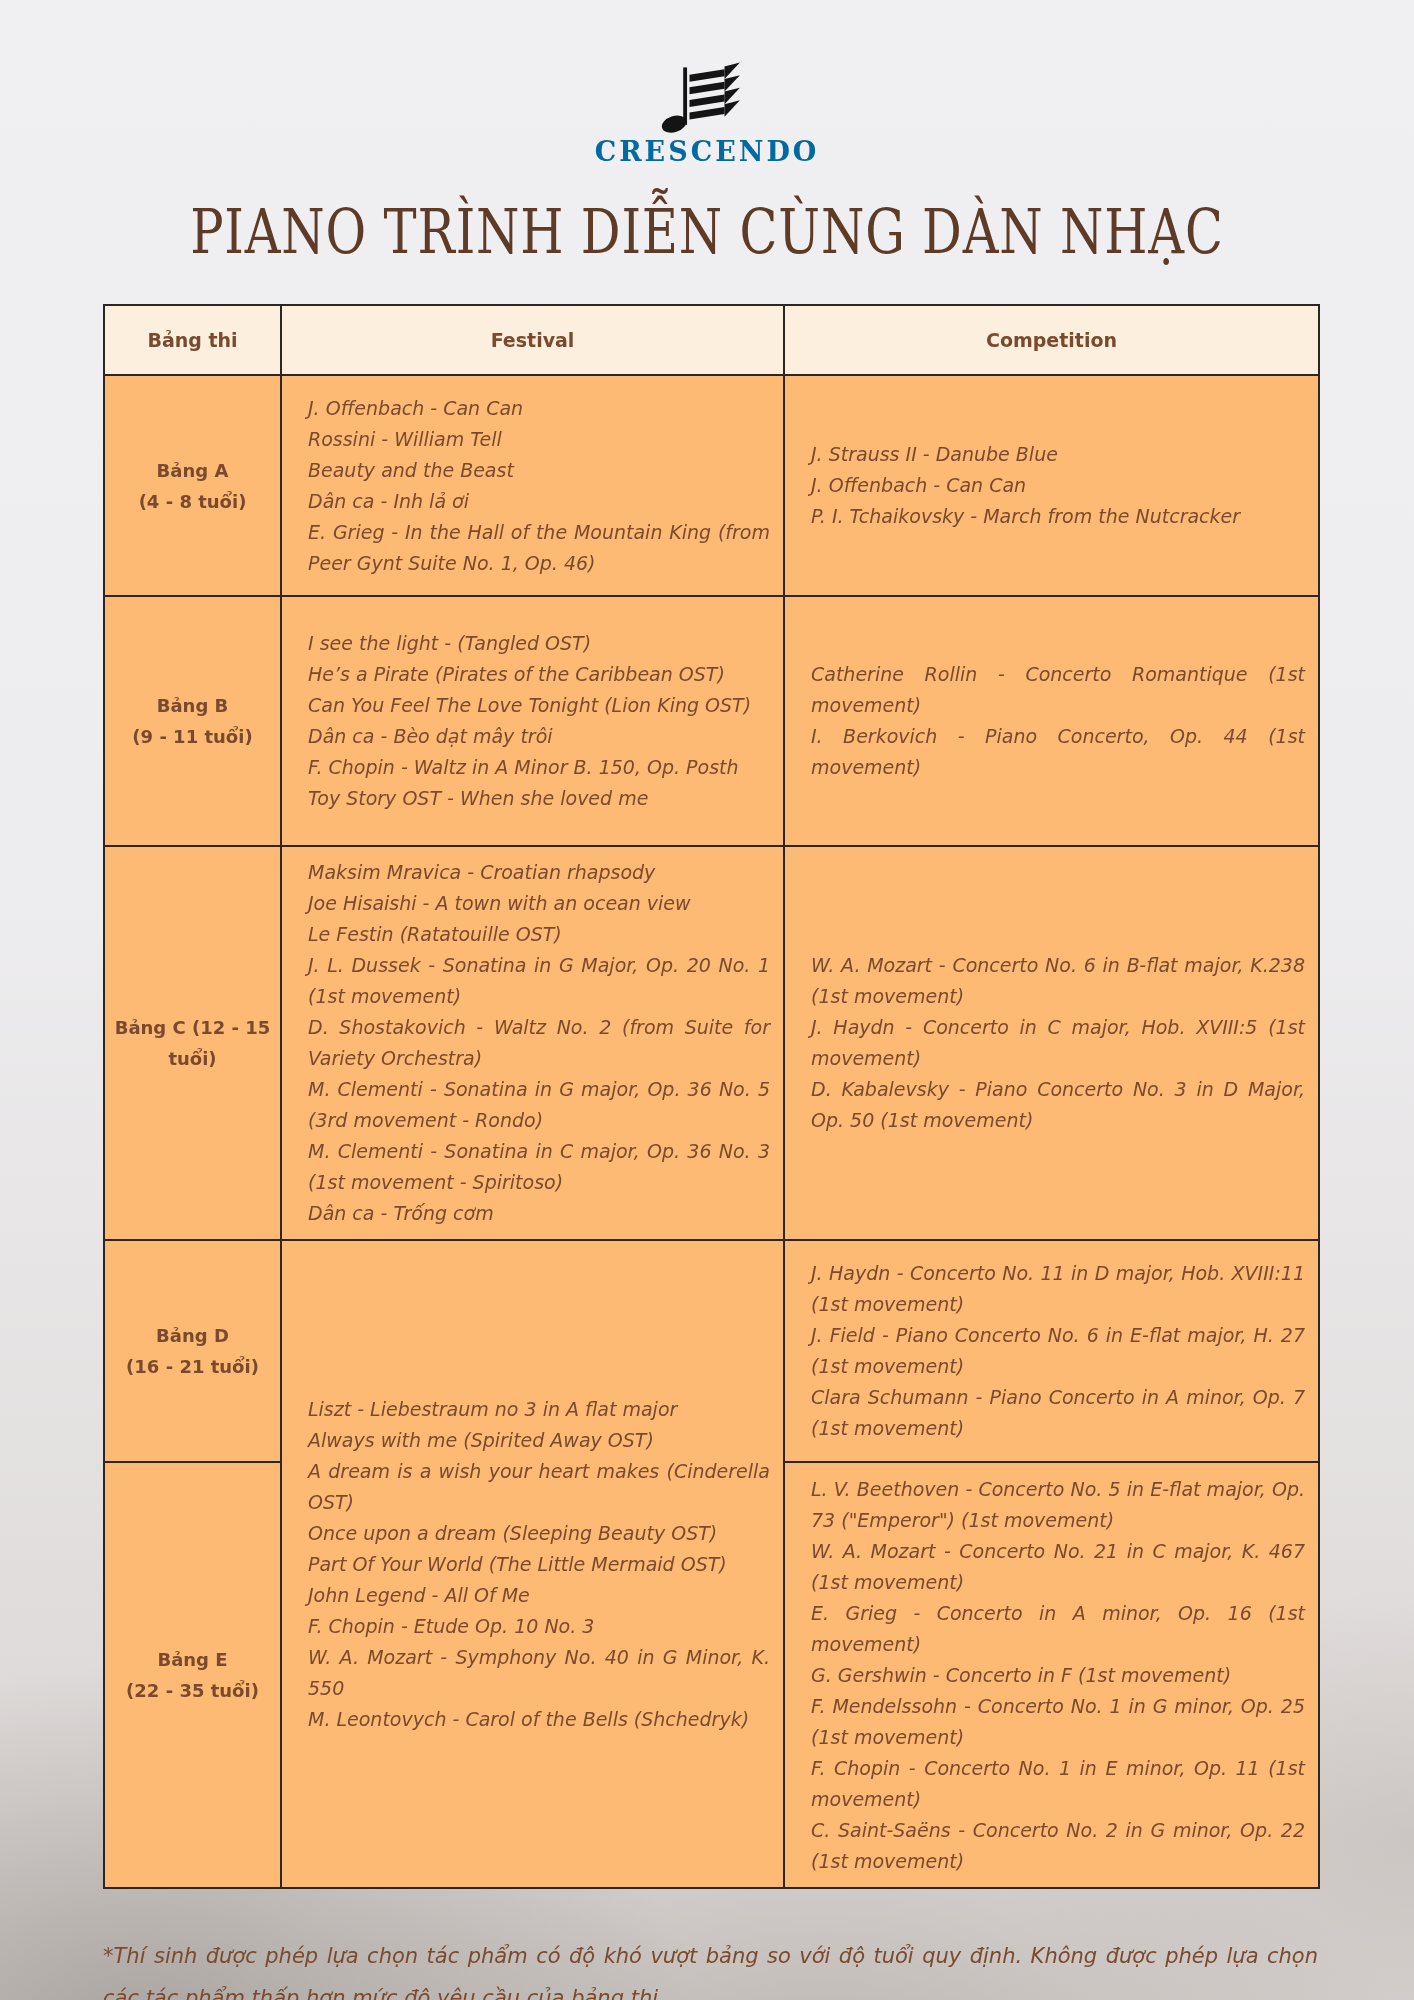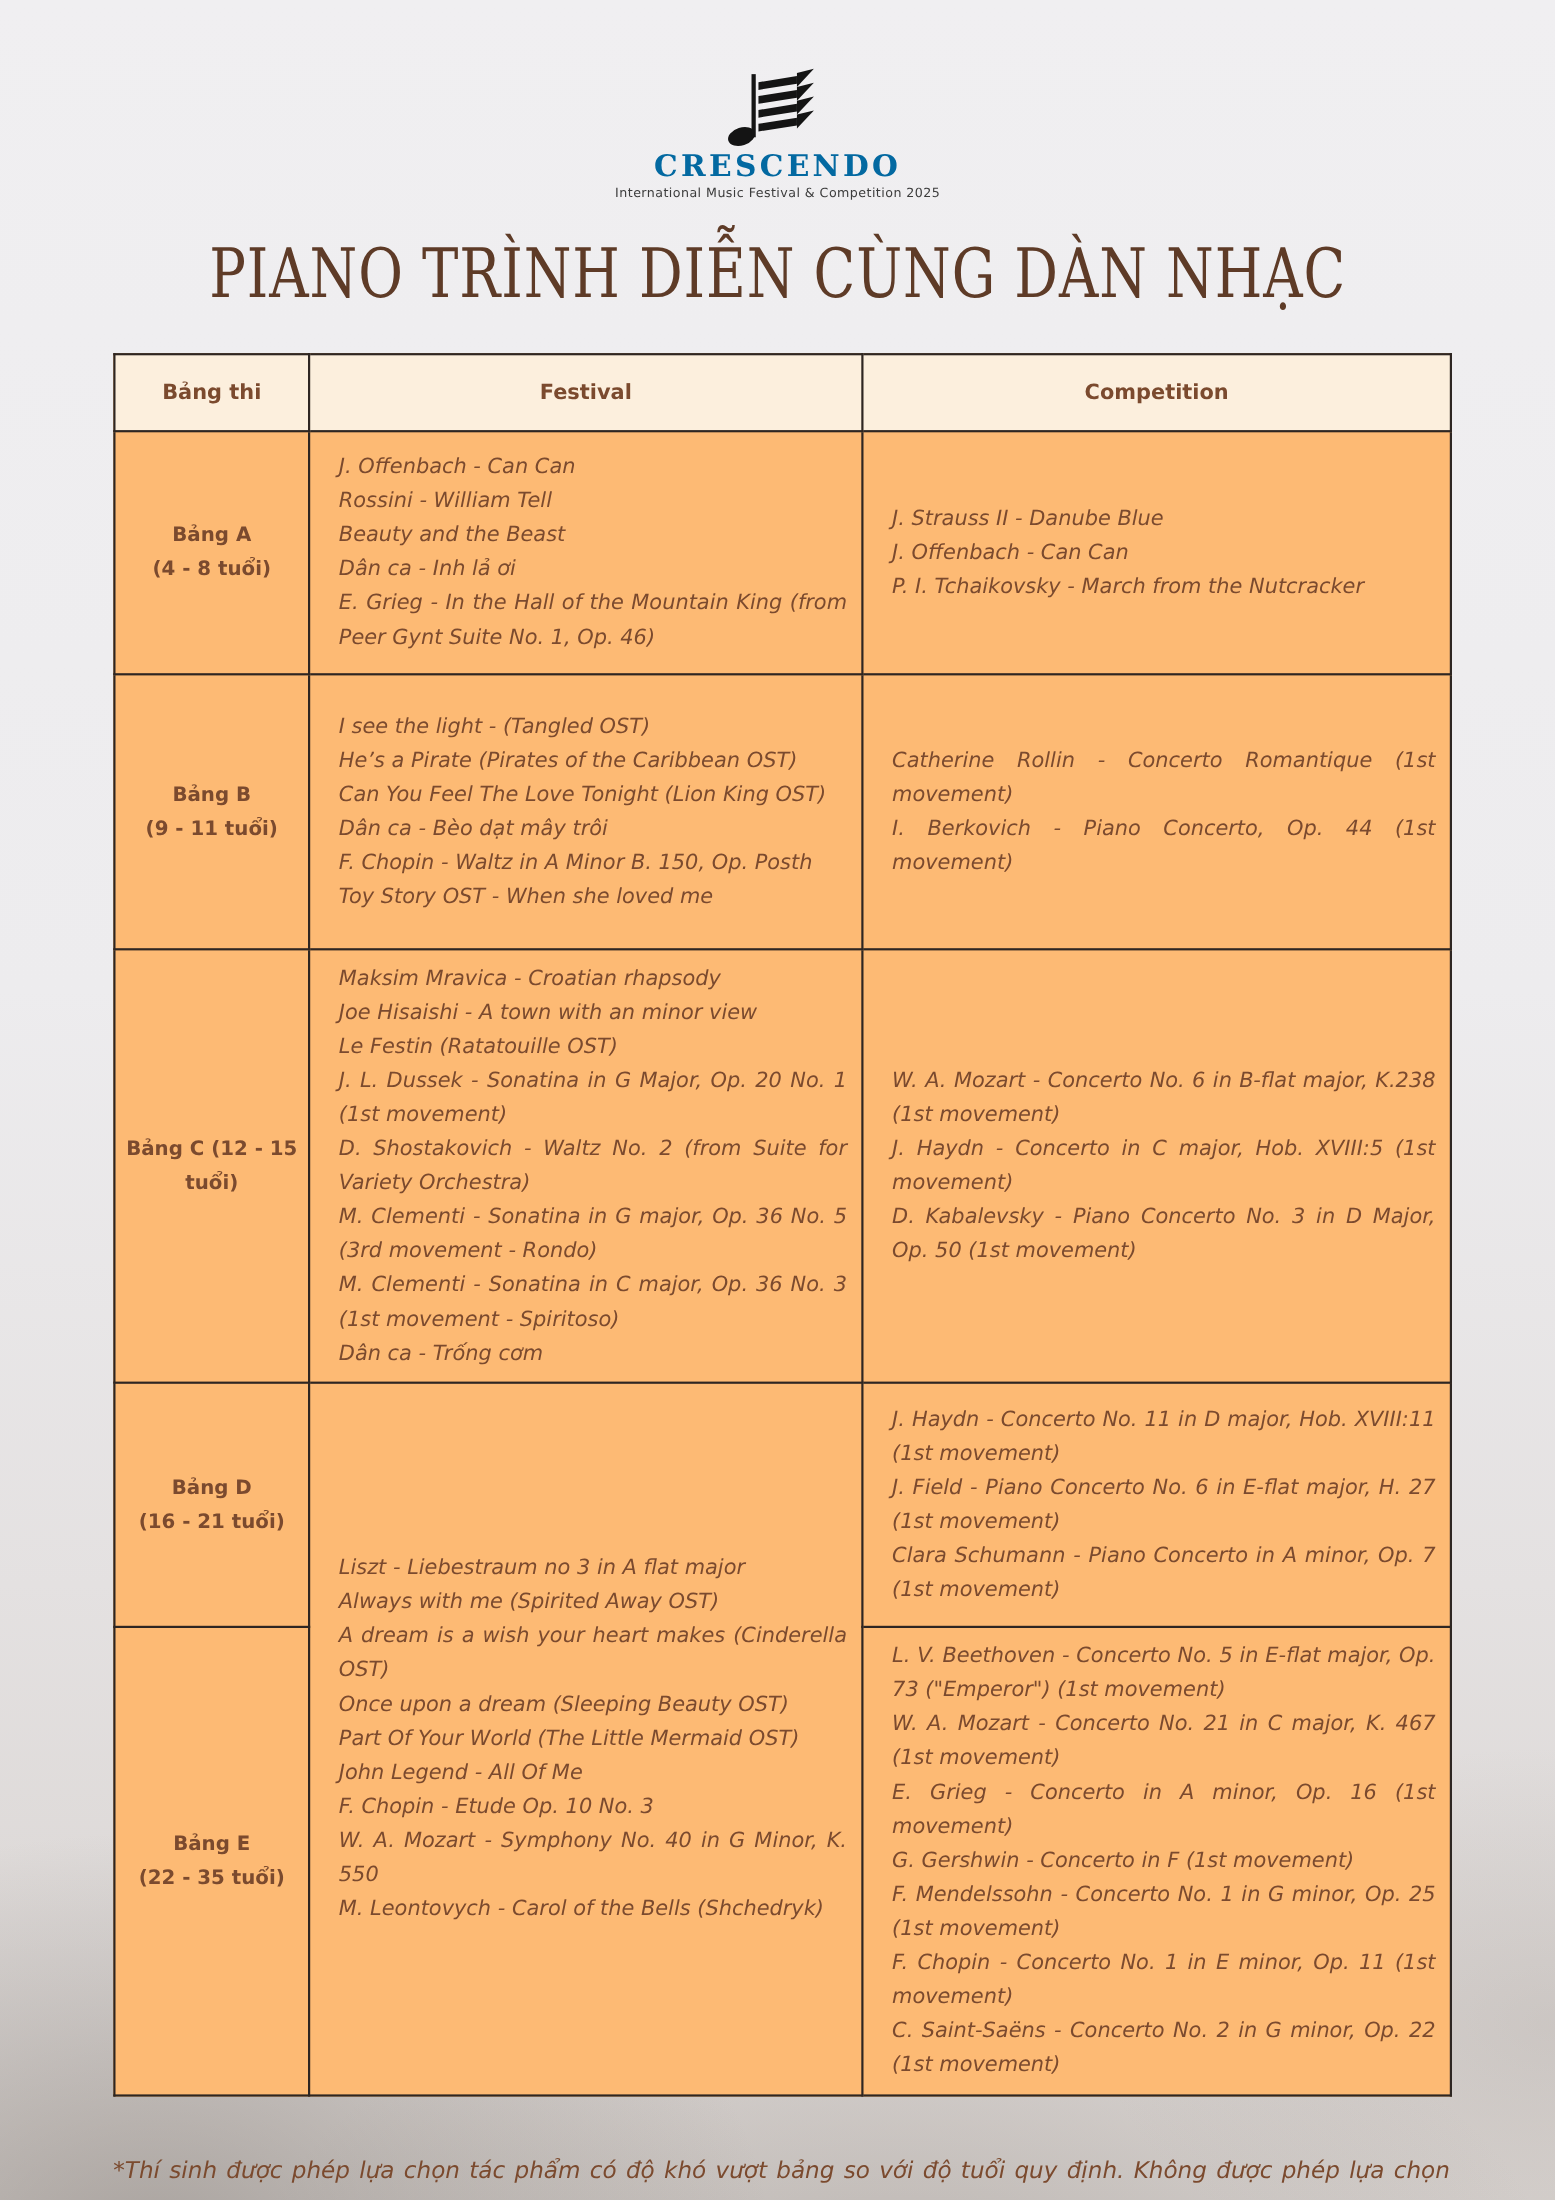--- a/index.html
+++ b/index.html
@@ -75,21 +75,20 @@
           <rect x="60" y="46" width="50" height="10"></rect>
             <polygon points="110,42 132,40 110,60"></polygon>
           <rect x="60" y="64" width="50" height="10"></rect>
             <polygon points="110,60 132,58 110,78"></polygon>
           <rect x="60" y="82" width="50" height="10"></rect>
             <polygon points="110,78 132,76 110,96"></polygon>
         </g>
       </g>
     </svg>
     <div class="logo-wordmark">CRESCENDO</div>
-    <div class="logo-tagline">International Music Festival &amp; Competition 2025</div>
   </header>
 
   <h1 class="title">
     <span class="title-inner">PIANO TRÌNH DIỄN CÙNG DÀN NHẠC</span>
   </h1>
 
   <table class="rep">
     <colgroup>
       <col style="width:177px">
         <col style="width:503px">
@@ -139,21 +138,21 @@
             <div class="piece">I. Berkovich - Piano Concerto, Op. 44 (1st movement)</div>
           </td>
       </tr>
       <tr class="row-c">
         <td class="cat">
             <div class="cat-line">Bảng C (12 - 15</div>
             <div class="cat-line">tuổi)</div>
           </td>
         <td class="fest">
             <div class="piece">Maksim Mravica - Croatian rhapsody</div>
-            <div class="piece">Joe Hisaishi - A town with an minor view</div>
+            <div class="piece">Joe Hisaishi - A town with an ocean view</div>
             <div class="piece">Le Festin (Ratatouille OST)</div>
             <div class="piece">J. L. Dussek - Sonatina in G Major, Op. 20 No. 1 (1st movement)</div>
             <div class="piece">D. Shostakovich - Waltz No. 2 (from Suite for Variety Orchestra)</div>
             <div class="piece">M. Clementi - Sonatina in G major, Op. 36 No. 5 (3rd movement - Rondo)</div>
             <div class="piece">M. Clementi - Sonatina in C major, Op. 36 No. 3 (1st movement - Spiritoso)</div>
             <div class="piece">Dân ca - Trống cơm</div>
           </td>
         <td class="comp">
             <div class="piece">W. A. Mozart - Concerto No. 6 in B-flat major, K.238 (1st movement)</div>
             <div class="piece">J. Haydn - Concerto in C major, Hob. XVIII:5 (1st movement)</div>

